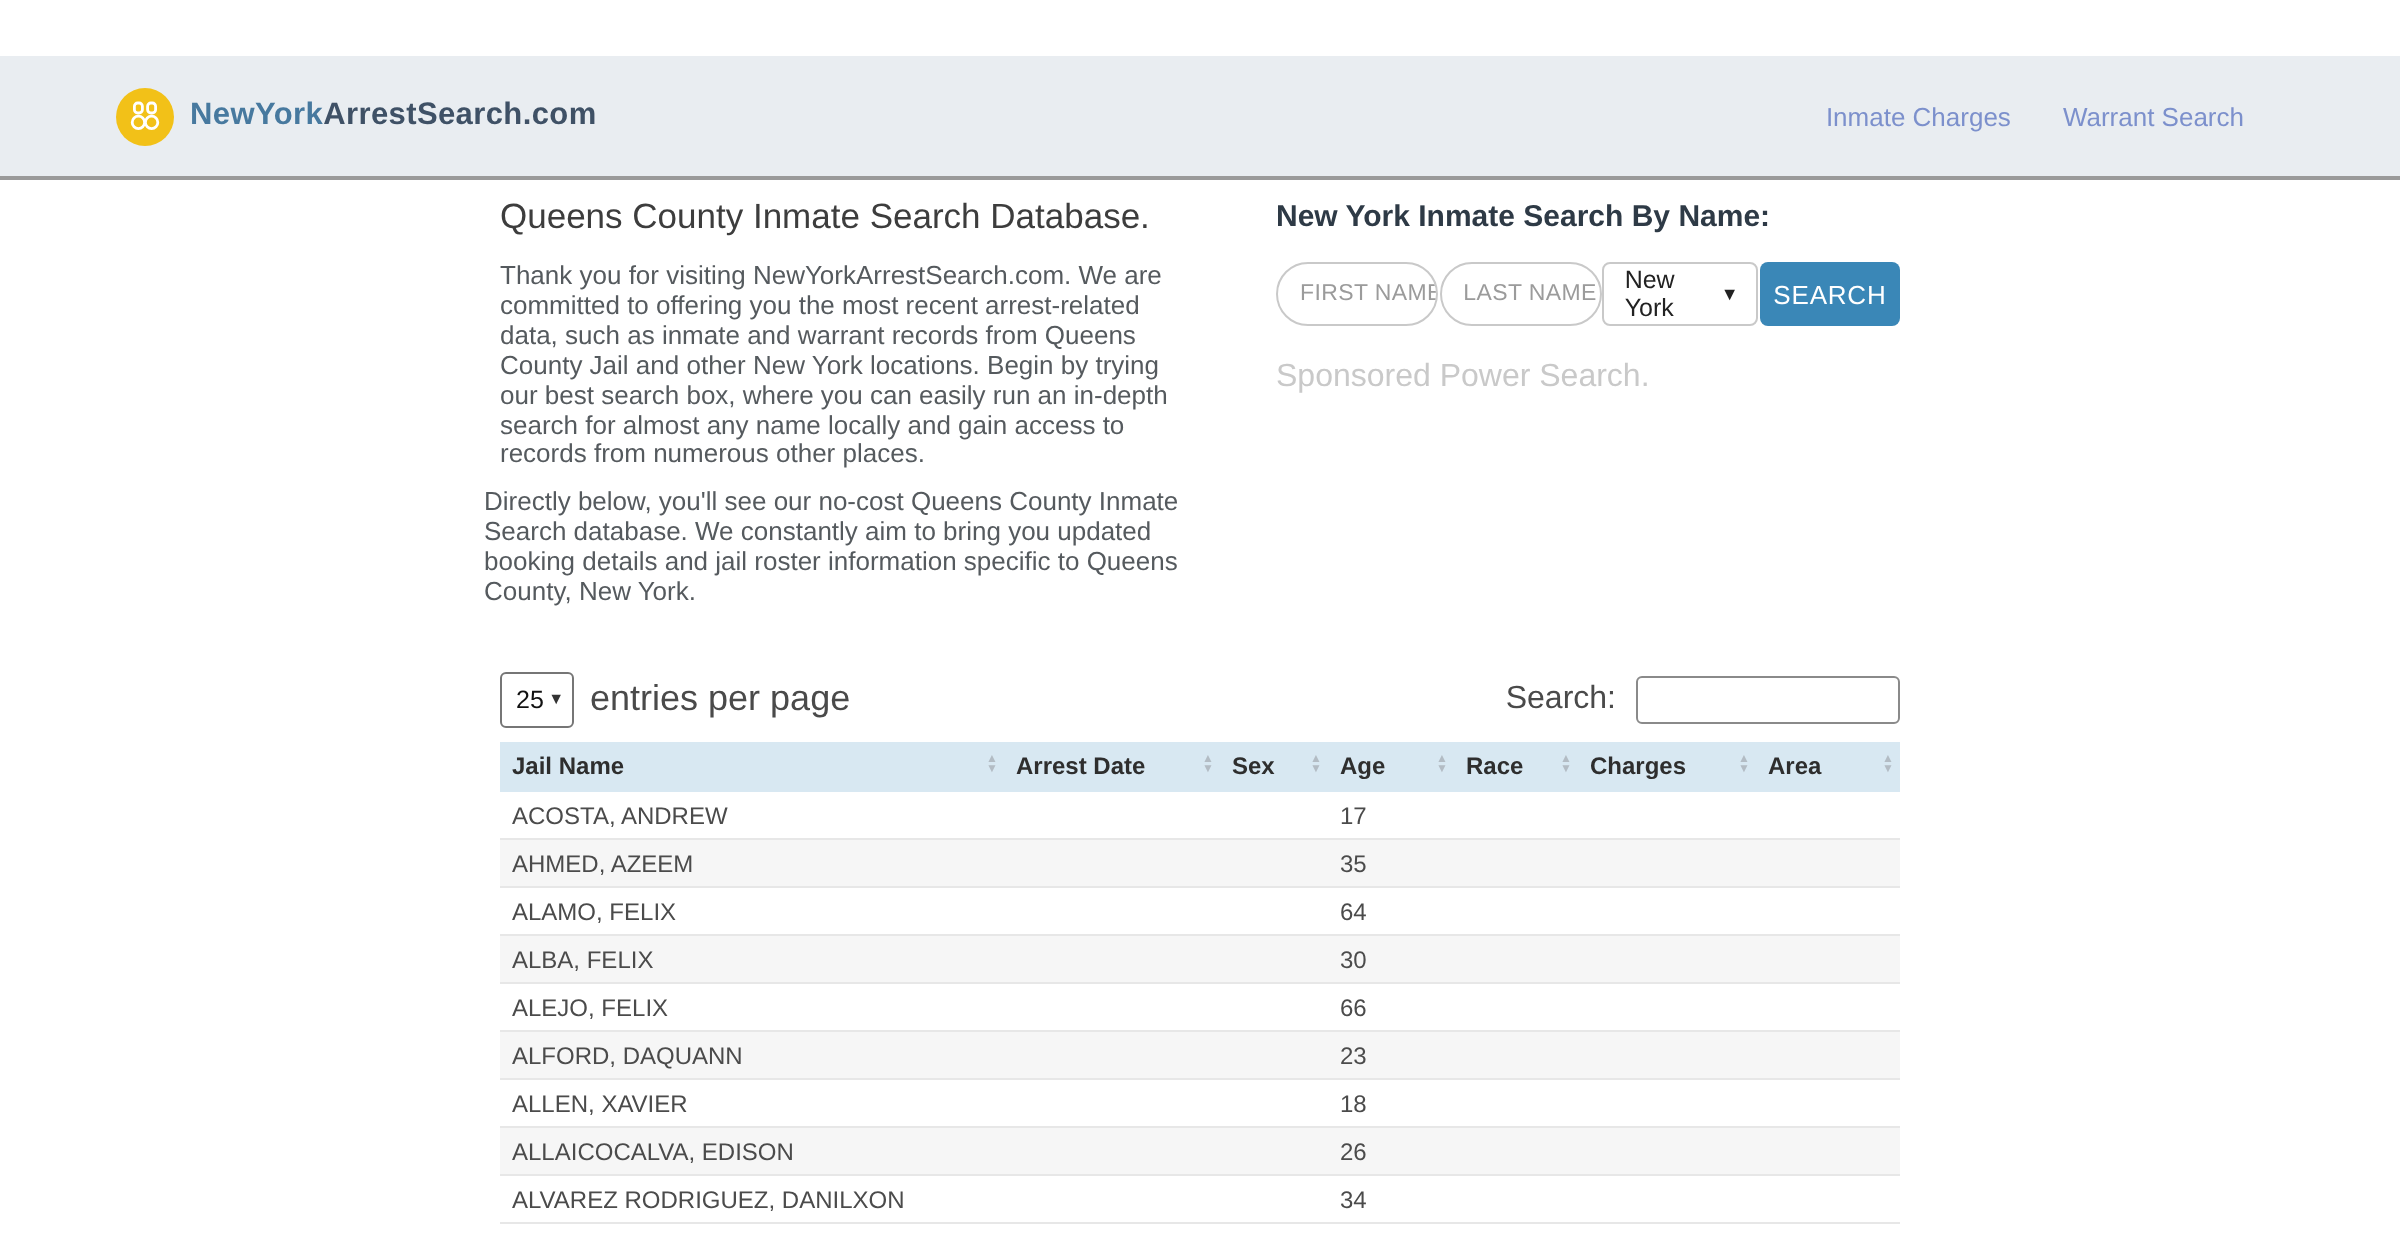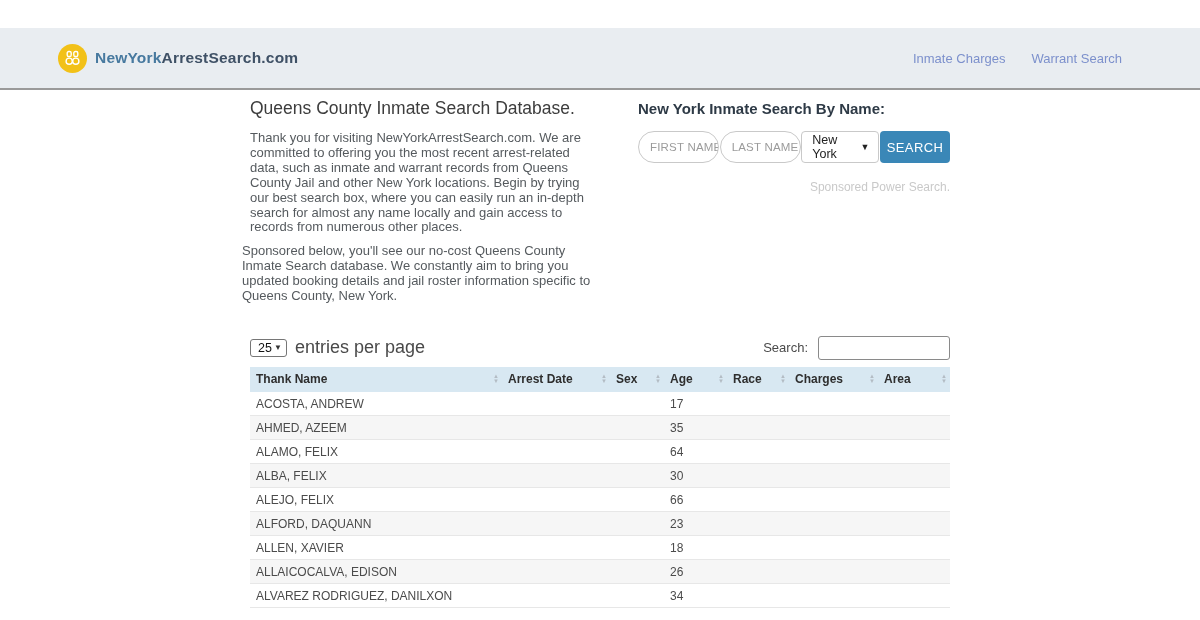--- a/index.html
+++ b/index.html
@@ -35,33 +35,33 @@
          padding:0 0 0 11px; font-size:11.5px; color:#333; outline:none;
          font-family:"Liberation Sans", sans-serif; background:#fff; }
   .txt::placeholder { color:#9b9b9b; font-size:11.5px; letter-spacing:.2px; }
   .state-select { width:78px; height:32px; border:1px solid #c9c9c9; border-radius:4px;
                   background:#fff; display:flex; align-items:center; justify-content:space-between;
                   padding:0 9px 0 10px; font-size:12.5px; color:#222; cursor:pointer; }
   .state-select .caret { font-size:9px; color:#222; }
   .search-btn { width:70px; height:32px; background:#3a87b7; color:#fff; border:none;
                 border-radius:4px; font-size:13px; letter-spacing:.4px; cursor:pointer;
                 font-family:"Liberation Sans", sans-serif; }
-  .sponsored { margin-top:17px; font-size:12px; color:#c9c9c9;text-align:right; }
+  .sponsored { margin-top:17px; font-size:16px; color:#c9c9c9; }
 
   
   .table-controls { display:flex; justify-content:space-between; align-items:center;
                     margin-top:23px; }
   .table-controls .left { display:flex; align-items:center; gap:8px; }
-  .pagesize-select { width:37px; height:18px; border:1px solid #767676; border-radius:3px;
+  .pagesize-select { width:37px; height:28px; border:1px solid #767676; border-radius:3px;
                      background:#fff; display:flex; align-items:center; justify-content:space-between;
                      padding:0 4px 0 7px; font-size:12.5px; color:#111; cursor:pointer; }
   .pagesize-select .caret { font-size:8px; color:#333; }
   .entries-label { font-size:18px; color:#4a4a4a; }
   .table-controls .right { display:flex; align-items:center; gap:10px; }
-  .search-label { font-size:13px; color:#4a4a4a; }
+  .search-label { font-size:16px; color:#4a4a4a; }
   .table-search-input { width:132px; height:24px; border:1px solid #8a8a8a; border-radius:3px;
                         padding:0 6px; font-size:12.5px; outline:none;
                         font-family:"Liberation Sans", sans-serif; }
 
   
   .inmate-table { width:700px; border-collapse:collapse; margin-top:7px; table-layout:fixed; }
   .inmate-table thead th { background:#d8e8f2; height:25px; font-size:12px; font-weight:bold;
                            color:#2e2e2e; text-align:left; padding:0 3px 0 6px; cursor:pointer; }
   .th-inner { display:flex; align-items:center; justify-content:space-between; }
   .sort-icon { display:flex; flex-direction:column; align-items:center; color:#b3bcc4;
@@ -93,21 +93,21 @@
     <a class="nav-link">Inmate Charges</a>
     <a class="nav-link">Warrant Search</a>
   </nav>
 </header>
 
 <main class="content">
   <div class="two-col">
     <section class="intro-col">
       <h1 class="page-title">Queens County Inmate Search Database.</h1>
       <p class="intro-para p1">Thank you for visiting NewYorkArrestSearch.com. We are committed to offering you the most recent arrest-related data, such as inmate and warrant records from Queens County Jail and other New York locations. Begin by trying our best search box, where you can easily run an in-depth search for almost any name locally and gain access to records from numerous other places.</p>
-      <p class="intro-para p2">Sponsored below, you'll see our no-cost Queens County Inmate Search database. We constantly aim to bring you updated booking details and jail roster information specific to Queens County, New York.</p>
+      <p class="intro-para p2">Directly below, you'll see our no-cost Queens County Inmate Search database. We constantly aim to bring you updated booking details and jail roster information specific to Queens County, New York.</p>
     </section>
 
     <section class="form-col">
       <h2 class="form-title">New York Inmate Search By Name:</h2>
       <form class="name-form">
         <input type="text" class="txt" placeholder="FIRST NAME" style="">
         <input type="text" class="txt" placeholder="LAST NAME" style="">
         <div class="state-select">
           <span>New York</span>
           <span class="caret">▼</span>
@@ -139,21 +139,21 @@
         <col style="width:54px">
       <col style="width:63px">
         <col style="width:62px">
         <col style="width:89px">
         <col style="width:72px">
     </colgroup>
     <thead>
       <tr id="head-row">
           <th>
             <div class="th-inner">
-              <span>Thank Name</span>
+              <span>Jail Name</span>
               <span class="sort-icon">
                 <i>▲</i>
                 <i>▼</i>
               </span>
             </div>
           </th>
           <th>
             <div class="th-inner">
               <span>Arrest Date</span>
               <span class="sort-icon">

